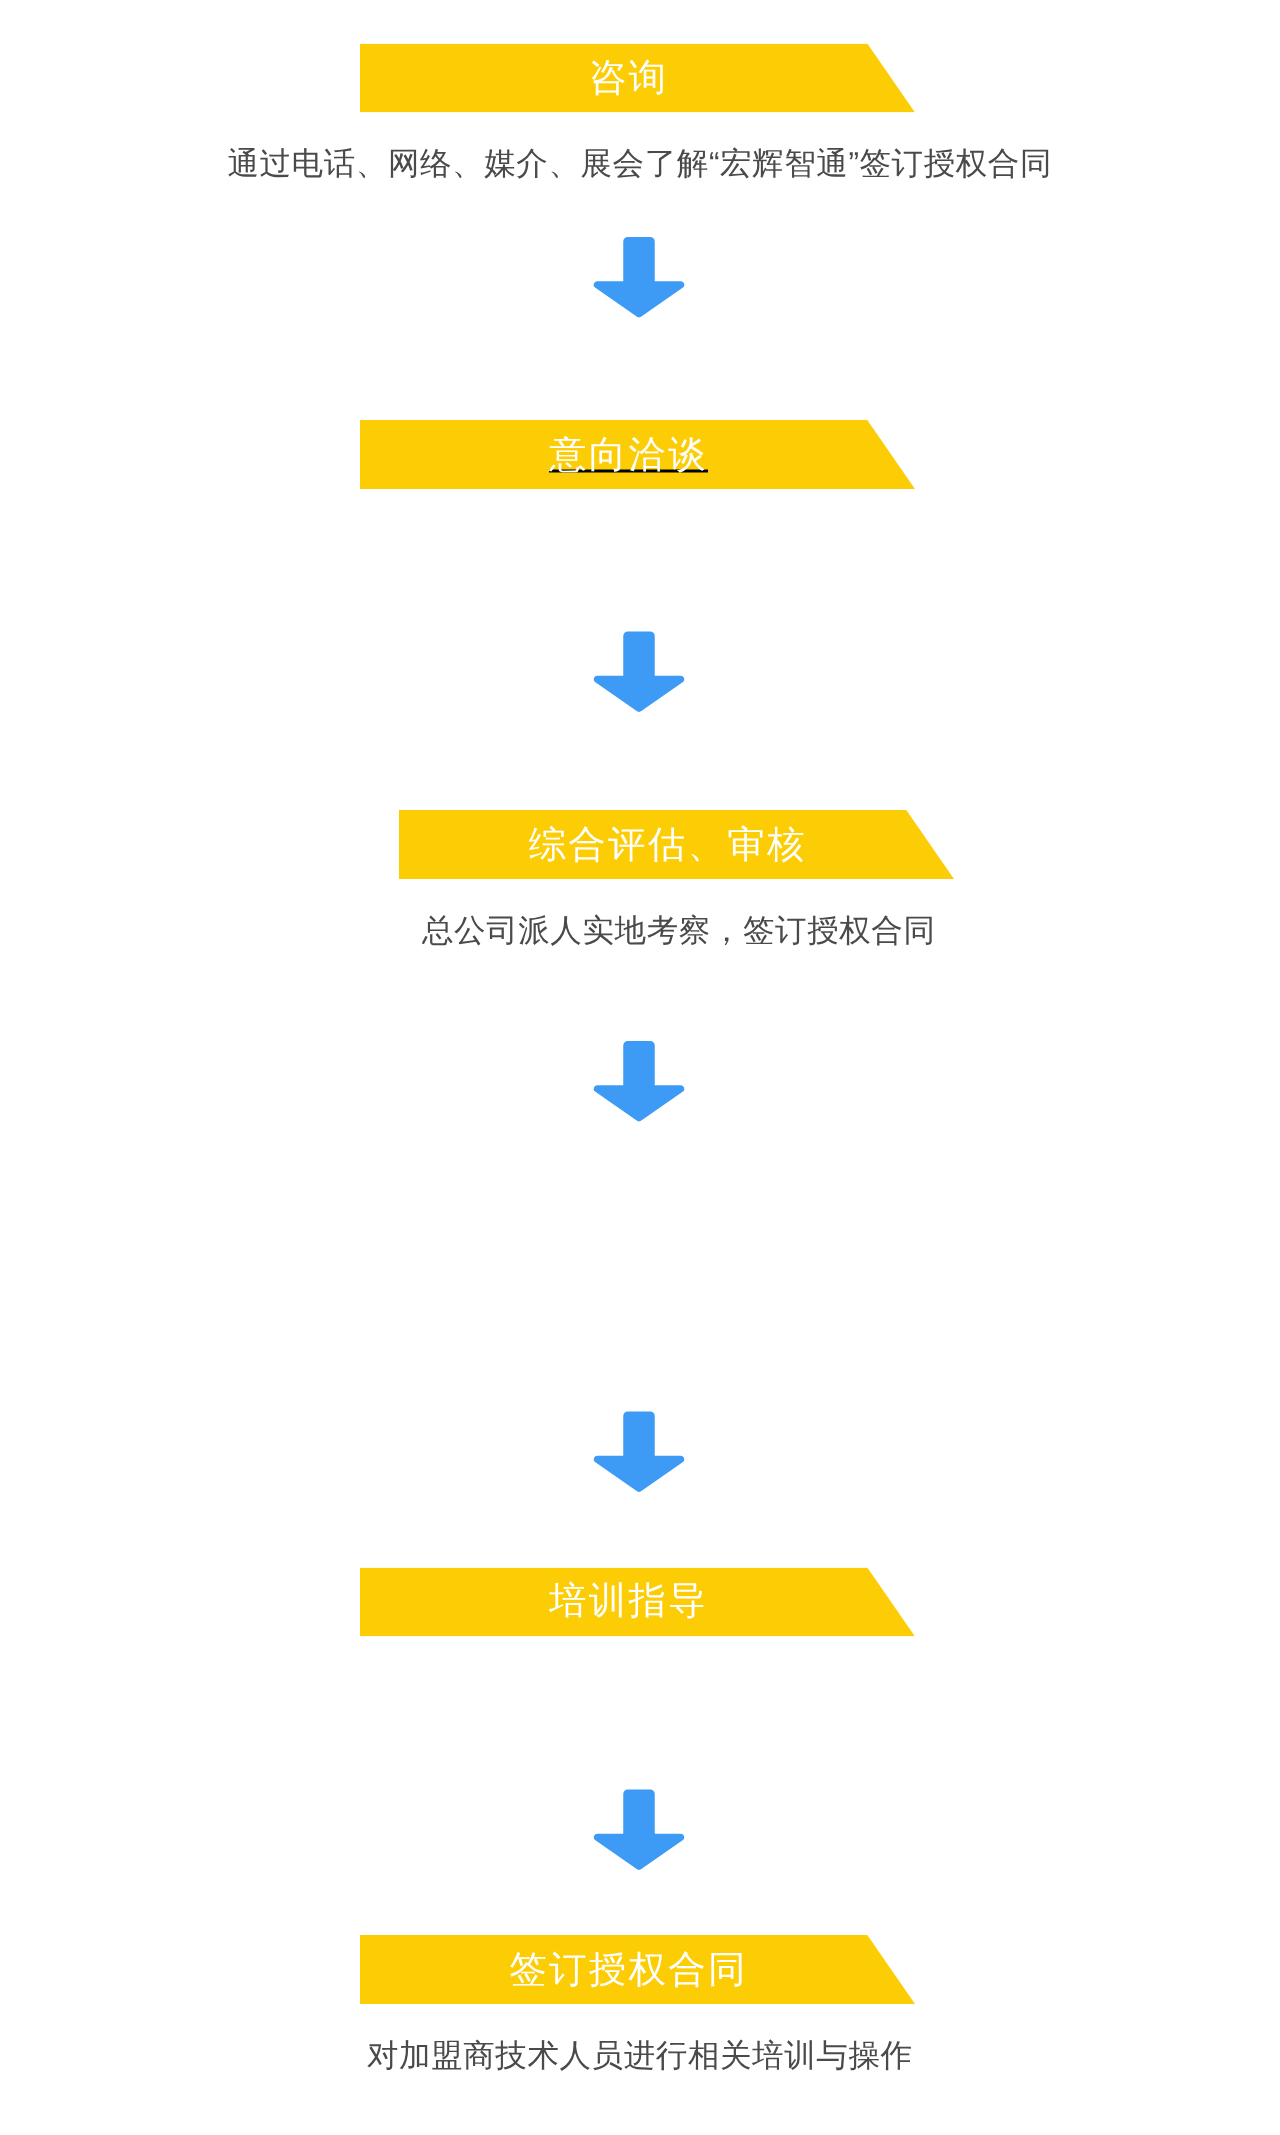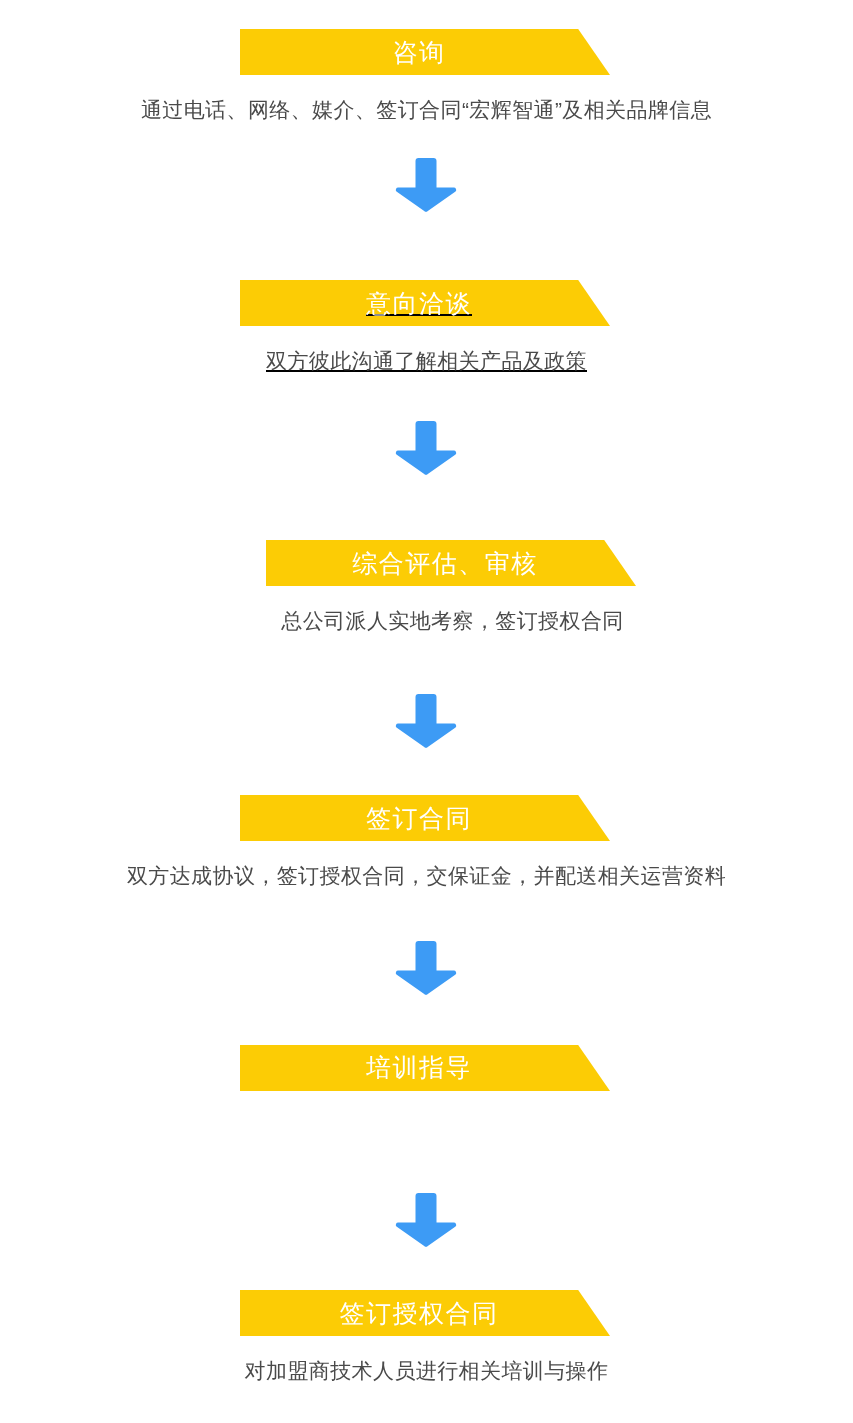--- a/index.html
+++ b/index.html
@@ -77,34 +77,33 @@
 </style>
 </head>
 <body>
 
 <div id="flow">
 
   <div class="step" style="top:29px;">
     <div class="banner">
       <span class="banner-title">咨询</span>
     </div>
-    <div class="desc">通过电话、网络、媒介、签订合同“宏辉智通”及相关品牌信息</div>
+    <div class="desc">通过电话、网络、媒介、展会了解“宏辉智通”签订授权合同</div>
   </div>
 
   <div class="arrow" style="top:157px;">
     <svg viewBox="0 0 66 56" xmlns="http://www.w3.org/2000/svg">
       <path d="M25.5 1 h15 a3 3 0 0 1 3 3 v26.5 h17.3 a2.4 2.4 0 0 1 1.75 4.05 L34.8 53.9 a2.5 2.5 0 0 1 -3.6 0 L3.45 34.55 A2.4 2.4 0 0 1 5.2 30.5 H22.5 V4 a3 3 0 0 1 3 -3 z" fill="#3d9bf5"></path>
     </svg>
   </div>
 
   <div class="step" style="top:280px;text-decoration:underline;">
     <div class="banner">
       <span class="banner-title">意向洽谈</span>
     </div>
-    <div class="desc">双方彼此沟通了解相关产品及政策</div>
   </div>
 
   <div class="arrow" style="top:420px;">
     <svg viewBox="0 0 66 56" xmlns="http://www.w3.org/2000/svg">
       <path d="M25.5 1 h15 a3 3 0 0 1 3 3 v26.5 h17.3 a2.4 2.4 0 0 1 1.75 4.05 L34.8 53.9 a2.5 2.5 0 0 1 -3.6 0 L3.45 34.55 A2.4 2.4 0 0 1 5.2 30.5 H22.5 V4 a3 3 0 0 1 3 -3 z" fill="#3d9bf5"></path>
     </svg>
   </div>
 
   <div class="step" style="top:540px;margin-left:26px;">
     <div class="banner">
@@ -112,26 +111,20 @@
     </div>
     <div class="desc">总公司派人实地考察，签订授权合同</div>
   </div>
 
   <div class="arrow" style="top:693px;">
     <svg viewBox="0 0 66 56" xmlns="http://www.w3.org/2000/svg">
       <path d="M25.5 1 h15 a3 3 0 0 1 3 3 v26.5 h17.3 a2.4 2.4 0 0 1 1.75 4.05 L34.8 53.9 a2.5 2.5 0 0 1 -3.6 0 L3.45 34.55 A2.4 2.4 0 0 1 5.2 30.5 H22.5 V4 a3 3 0 0 1 3 -3 z" fill="#3d9bf5"></path>
     </svg>
   </div>
 
-  <div class="step" style="top:795px;">
-    <div class="banner">
-      <span class="banner-title">签订合同</span>
-    </div>
-    <div class="desc">双方达成协议，签订授权合同，交保证金，并配送相关运营资料</div>
-  </div>
 
   <div class="arrow" style="top:940px;">
     <svg viewBox="0 0 66 56" xmlns="http://www.w3.org/2000/svg">
       <path d="M25.5 1 h15 a3 3 0 0 1 3 3 v26.5 h17.3 a2.4 2.4 0 0 1 1.75 4.05 L34.8 53.9 a2.5 2.5 0 0 1 -3.6 0 L3.45 34.55 A2.4 2.4 0 0 1 5.2 30.5 H22.5 V4 a3 3 0 0 1 3 -3 z" fill="#3d9bf5"></path>
     </svg>
   </div>
 
   <div class="step" style="top:1045px;font-family:Liberation Serif, serif;">
     <div class="banner">
       <span class="banner-title">培训指导</span>

